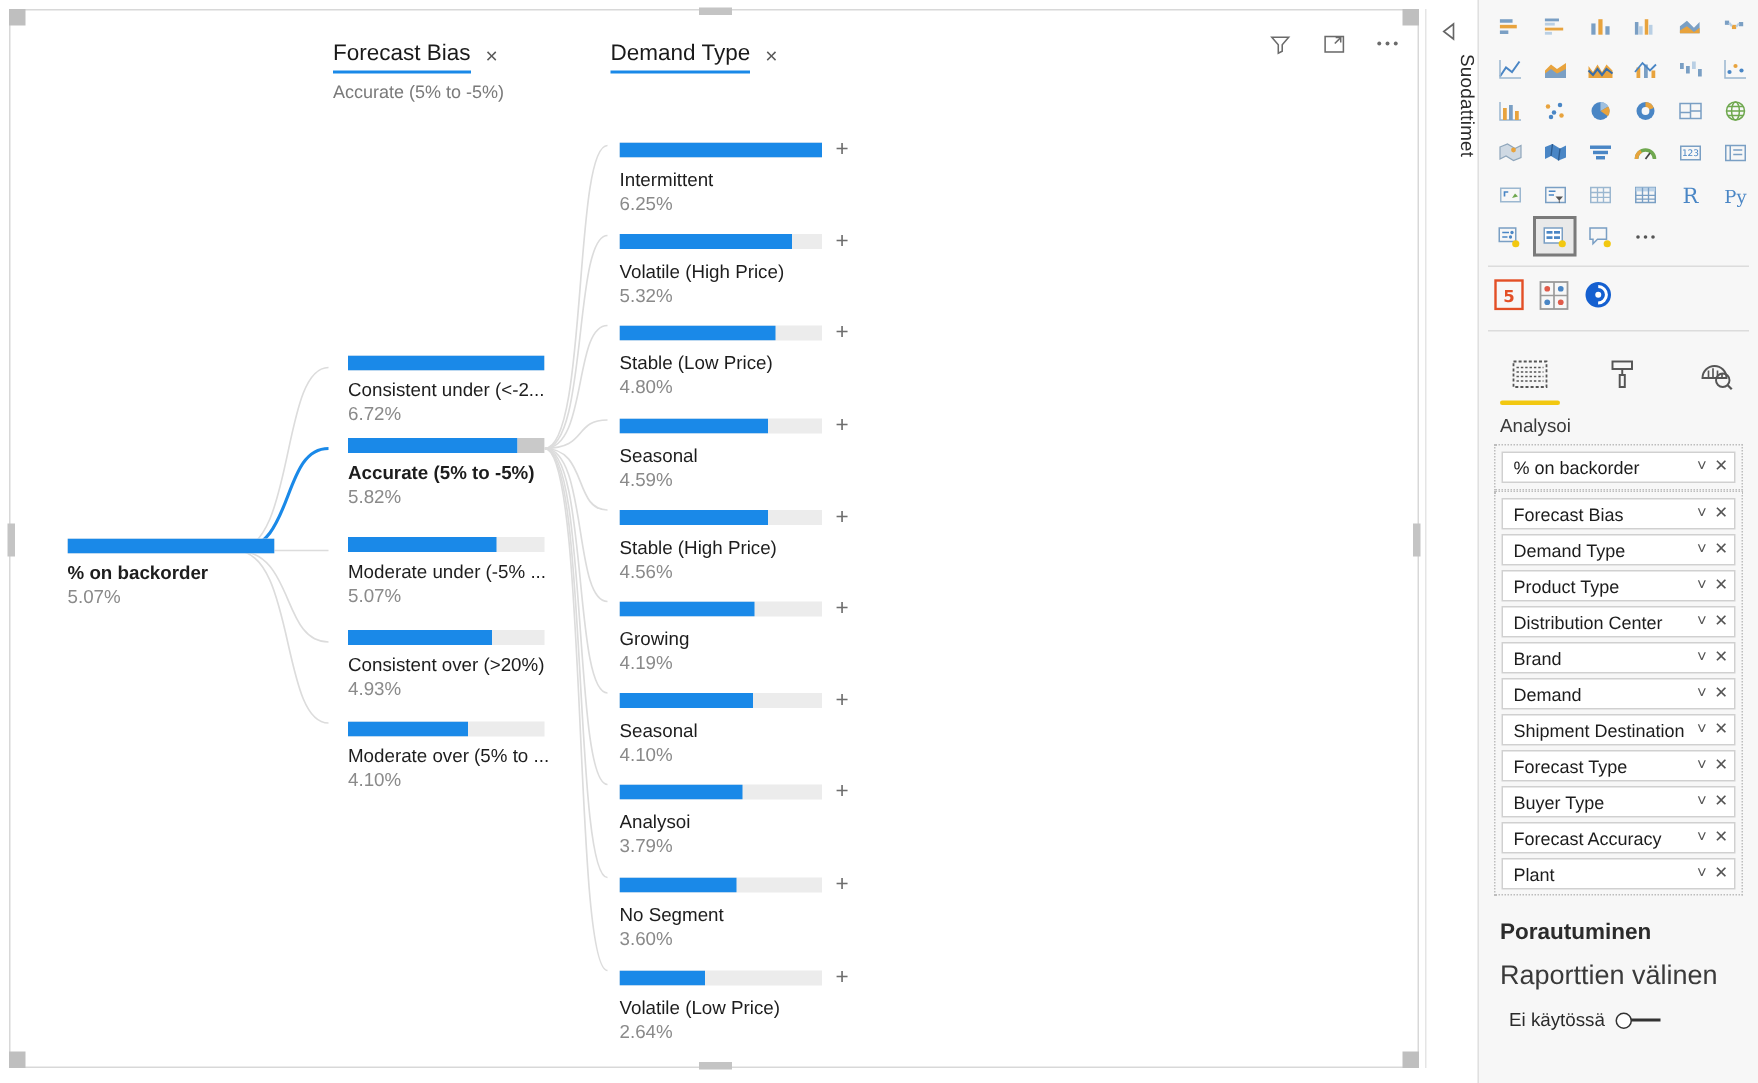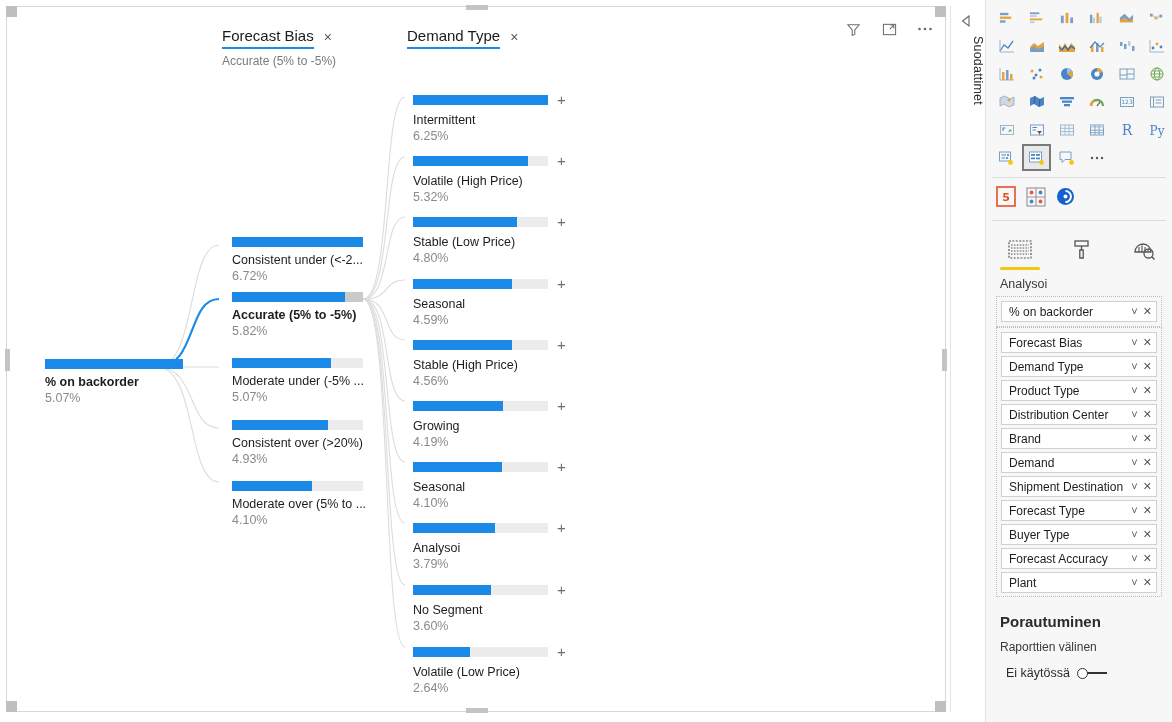--- a/index.html
+++ b/index.html
@@ -102,21 +102,21 @@
   .chip {
     display:flex; align-items:center; height:21px; background:#fff;
     border:1px solid #d0d0d0; margin-bottom:3px; padding: 0 4px 0 7px;
   }
   .chip:last-child { margin-bottom: 0; }
   .chip .cname { flex:1; font-size:12px; color:#1d1d1d; white-space:nowrap; overflow:hidden; text-overflow:ellipsis; }
   .chip .cicons { display:flex; gap:5px; align-items:center; color:#555; }
   .chip .cicons span { cursor:pointer; font-size:11px; line-height:1; }
 
   #drill-title { font-size:15px; font-weight:bold; color:#2b2b2b; padding: 16px 0 0 14px; }
-  #drill-sub { font-size:12px; color:#3a3a3a; padding: 10px 0 0 14px; }
+  #drill-sub { font-size:18px; color:#3a3a3a; padding: 10px 0 0 14px; }
   #drill-toggle { display:flex; align-items:center; gap:7px; padding: 12px 0 0 20px; }
   #drill-toggle .tg-lbl { font-size:12.5px; color:#2b2b2b; }
   .switch { width:30px; height:12px; position:relative; display:flex; align-items:center; cursor:pointer; }
   .switch .track { position:absolute; left:7px; right:0; height:2px; background:#333; }
   .switch .knob { width:11px; height:11px; border-radius:50%; border:1.6px solid #333; background:#fff; position:relative; z-index:1;}
 </style>
 </head>
 <body>
 
 <div id="app">

